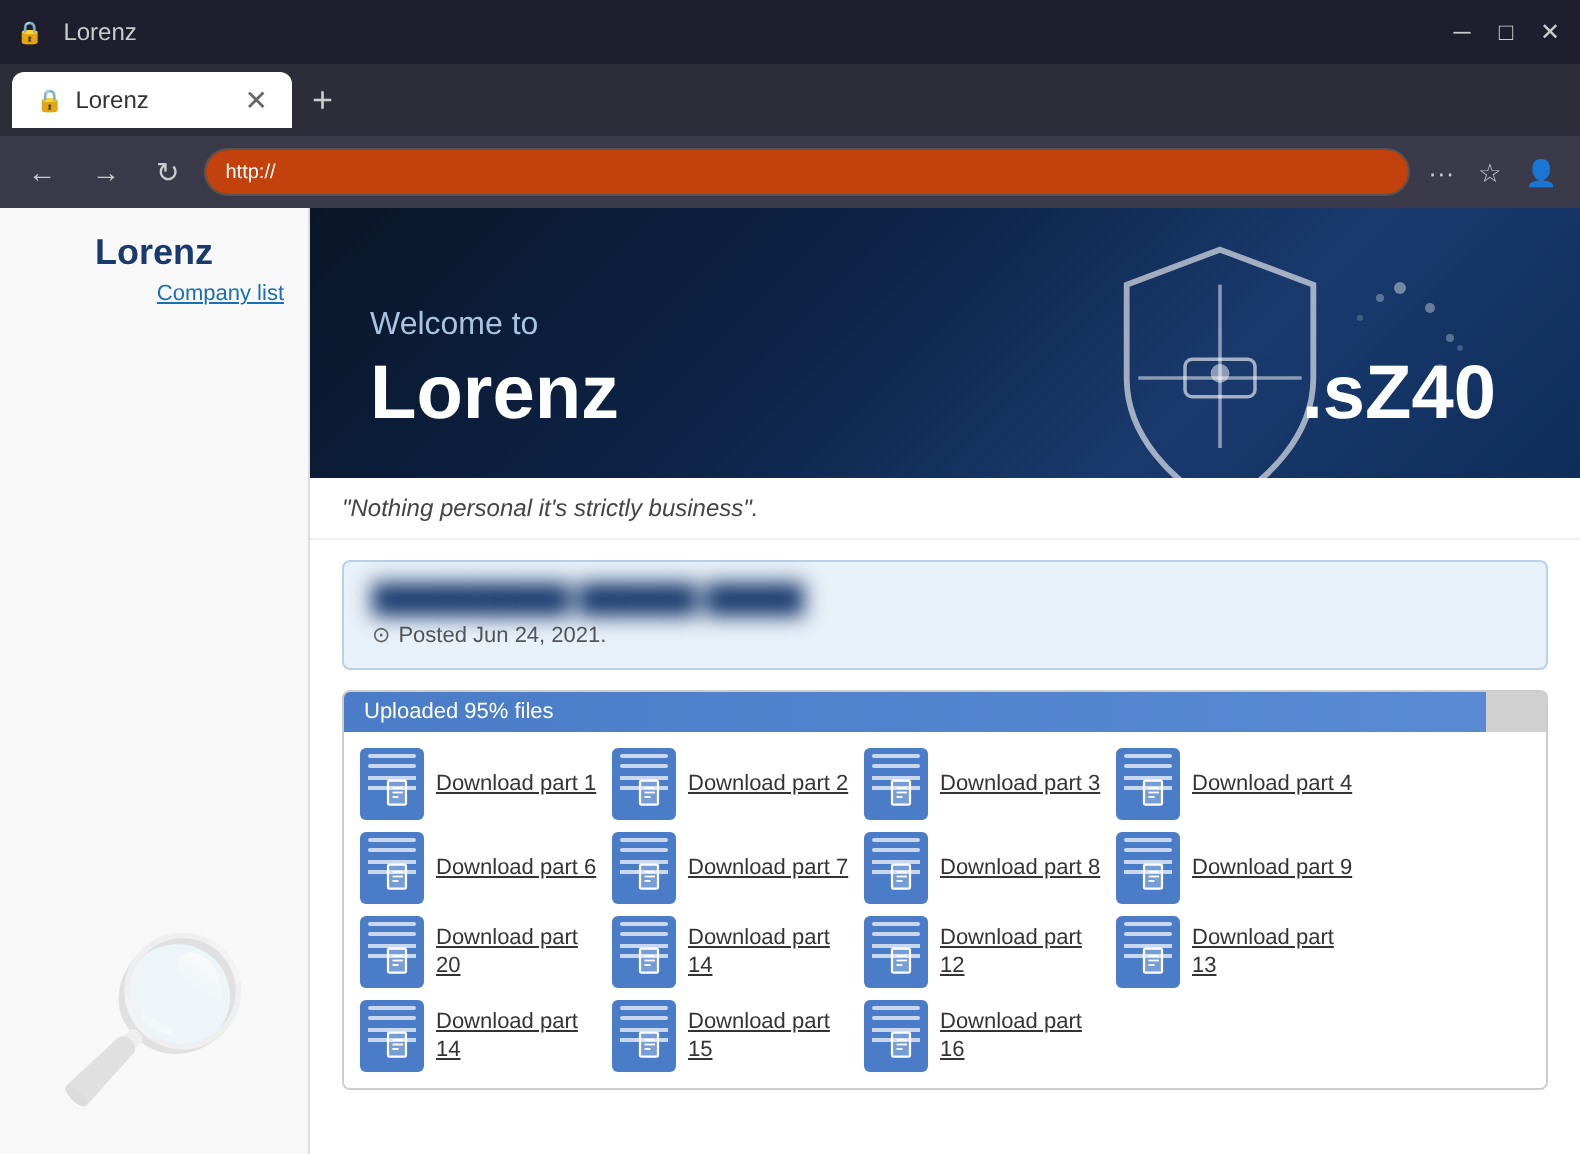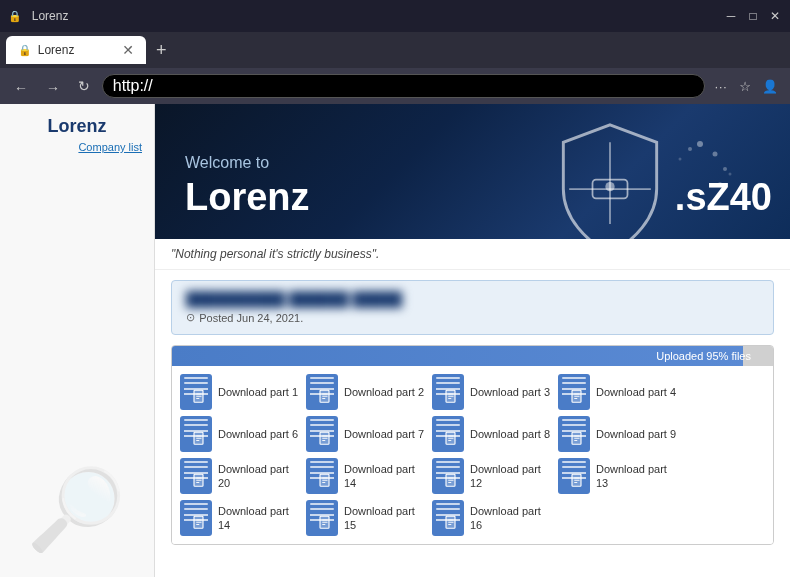--- a/index.html
+++ b/index.html
@@ -78,26 +78,26 @@
       border: none;
       color: #ccc;
       font-size: 14px;
       cursor: pointer;
       padding: 2px 6px;
       border-radius: 3px;
     }
     .url-bar {
       flex: 1;
       height: 24px;
-      background: #000000;
+      background: #c2410c;
       border: 1px solid #555;
       border-radius: 12px;
       padding: 0 10px;
       color: #fff;
-      font-size: 16px;
+      font-size: 10px;
     }
     .nav-icons {
       display: flex;
       gap: 6px;
       color: #ccc;
       font-size: 13px;
     }
     .nav-icon {
       cursor: pointer;
       padding: 2px 3px;
@@ -177,21 +177,21 @@
       font-size: 16px;
       margin-bottom: 4px;
     }
     .hero-title {
       color: #fff;
       font-size: 38px;
       font-weight: bold;
     }
     .hero-extension {
       position: absolute;
-      right: 18px;
+      right: 42px;
       bottom: 20px;
       color: #fff;
       font-size: 38px;
       font-weight: bold;
       z-index: 2;
     }
     .hero-shield {
       position: absolute;
       right: 120px;
       top: 15px;
@@ -249,24 +249,24 @@
     
     .download-section {
       margin: 8px 16px 16px;
       background: #f5f5f5;
       border: 1px solid #ccc;
       border-radius: 4px;
       overflow: hidden;
     }
     .upload-bar-header {
       background: linear-gradient(90deg, #4a7cc7 0%, #5a8ad4 95%, #d0d0d0 95%);
-      padding: 4px 22px;
+      padding: 4px 10px;
       font-size: 11px;
       color: #fff;
-      text-align: right;
+      text-align: left;
     }
     .download-grid {
       display: flex;
       flex-wrap: wrap;
       padding: 8px;
       gap: 6px;
       background: #fff;
     }
     .download-item {
       display: flex;
@@ -330,20 +330,21 @@
       top: 5px;
       left: 0;
       right: 0;
       height: 2px;
       background: rgba(255,255,255,0.7);
     }
     .download-label {
       font-size: 11px;
       color: #333;
       line-height: 1.3;
+      text-decoration: underline;
     }
 
     
     .main-content::-webkit-scrollbar { width: 8px; }
     .main-content::-webkit-scrollbar-track { background: #f0f0f0; }
     .main-content::-webkit-scrollbar-thumb { background: #999; border-radius: 4px; }
   </style>
 </head>
 <body>
 

